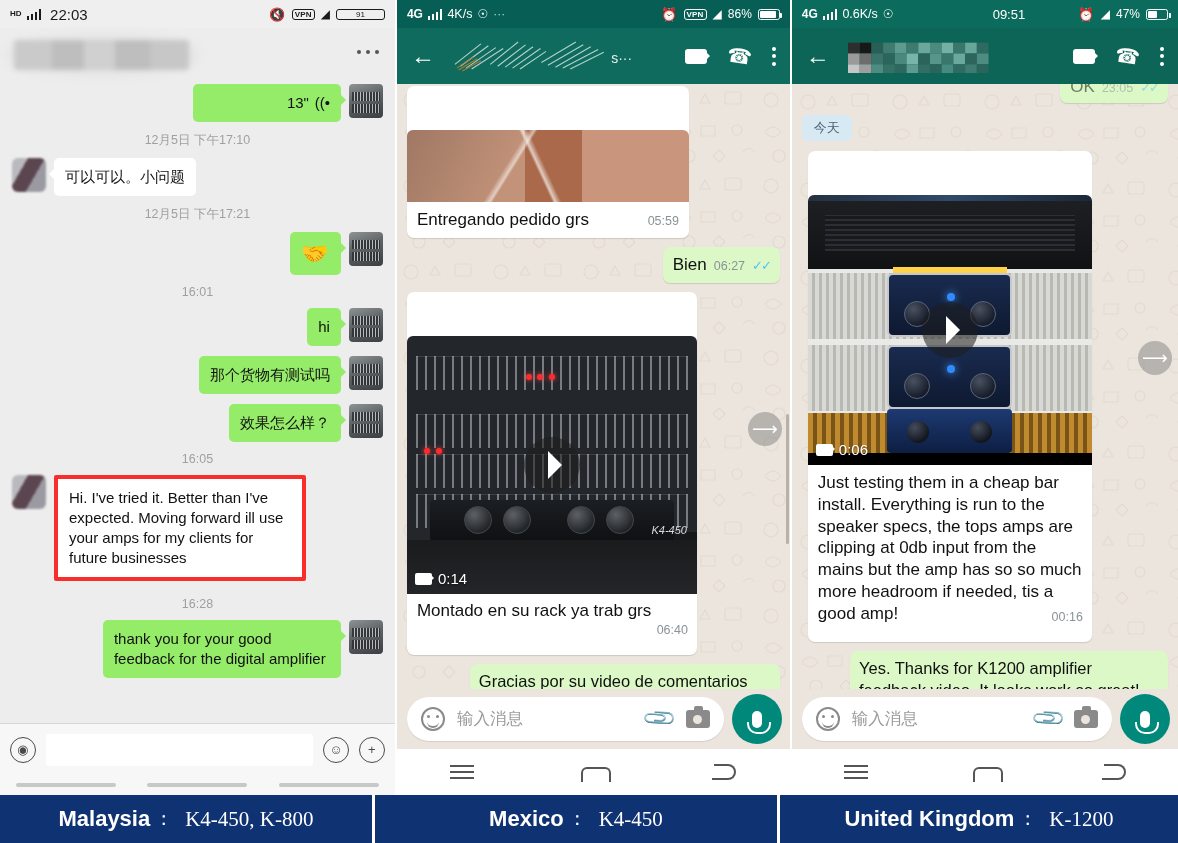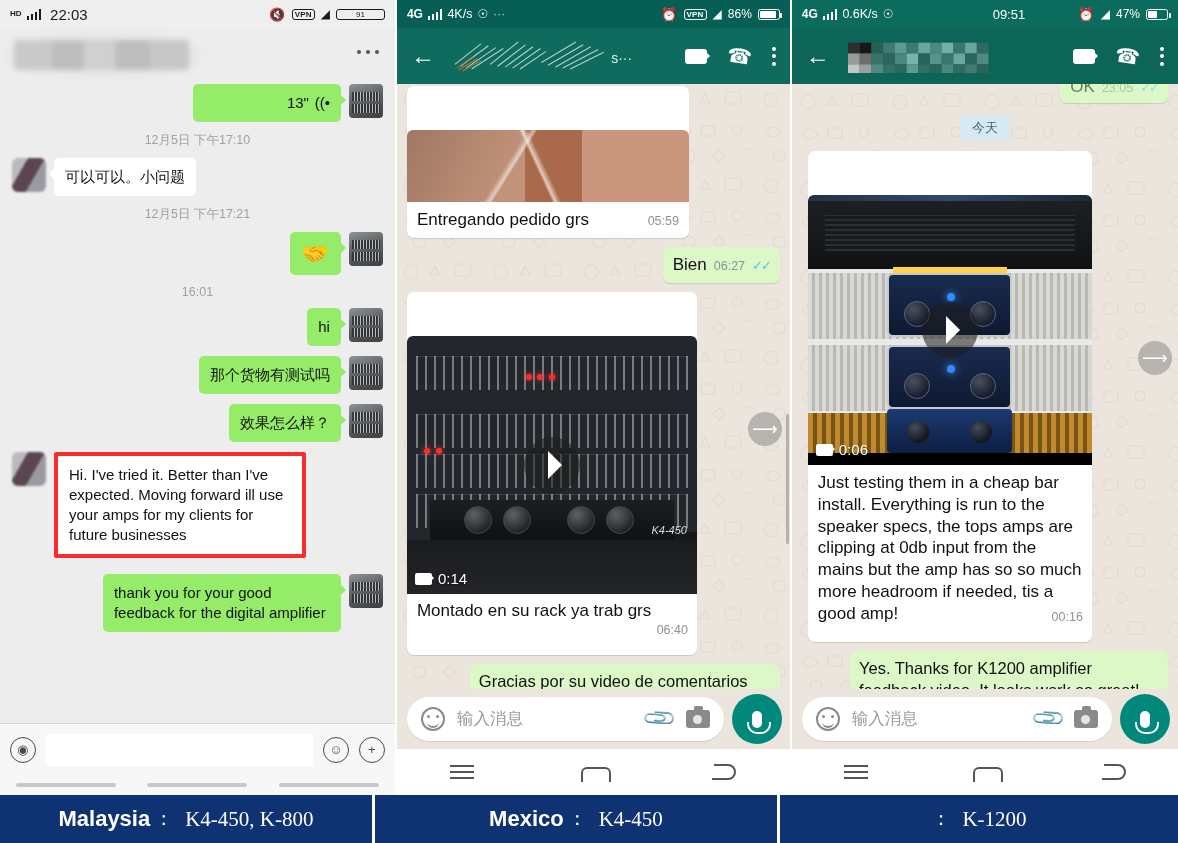--- a/index.html
+++ b/index.html
@@ -95,21 +95,21 @@
   .ico-video { width: 22px; height: 15px; background: #fff; border-radius: 3px; position: relative; }
   .ico-video::after { content:""; position:absolute; right:-8px; top:2px; border:5.5px solid transparent; border-left-color:#fff; }
   .ico-phone { font-size: 20px; transform: rotate(8deg); }
   .ico-kebab { display:flex; flex-direction:column; gap:3.5px; }
   .ico-kebab b { width: 4px; height: 4px; border-radius: 50%; background: #fff; display:block; }
 
   .wa-body { flex: 1; position: relative; overflow: hidden; background: #ece5dd; }
   .wa-pattern { position: absolute; inset: 0; opacity: .5; }
   .wa-scroll { position: absolute; inset: 0; padding: 8px 10px 4px; overflow: hidden; }
 
-  .wa-daypill { text-align: center; margin: 12px 0 10px; }
+  .wa-daypill { text-align: left; margin: 12px 0 10px; }
   .wa-daypill span { background: #d7eaf3; color: #4a6572; font-size: 13px; padding: 4px 12px; border-radius: 6px; display:inline-block; }
 
   .wrow { display: flex; margin-bottom: 9px; position: relative; }
   .wrow.out { justify-content: flex-end; }
   .wbub { max-width: 300px; border-radius: 7px; box-shadow: 0 1px 1px rgba(0,0,0,.13); position: relative; }
   .wbub.in  { background: #fff; }
   .wbub.out { background: #dcf8c6; }
   .wbub .txt { padding: 7px 9px 6px; font-size: 16.5px; line-height: 1.3; color: #111; }
   .meta { display: flex; align-items: center; justify-content: flex-end; gap: 4px; padding: 0 9px 18px; font-size: 12.5px; color: #8b9398; }
   .ticks { color: #4fc3f7; font-size: 13px; letter-spacing: -2px; }
@@ -291,28 +291,30 @@
         </div>
         <div class="row out">
           <div class="bub out">那个货物有测试吗</div>
           <div class="av rack"></div>
         </div>
         <div class="row out">
           <div class="bub out">效果怎么样？</div>
           <div class="av rack"></div>
         </div>
 
+        <div class="wx-time">16:05</div>
 
         <div class="hl-outer">
           <div class="av blurred"></div>
           <div class="hl-box">
             <div class="bub in">Hi. I've tried it. Better than I've expected. Moving forward ill use your amps for my clients for future businesses</div>
           </div>
         </div>
 
+        <div class="wx-time">16:28</div>
 
         <div class="row out">
           <div class="bub out">thank you for your good feedback for the digital amplifier</div>
           <div class="av rack"></div>
         </div>
 
       </div>
     </div>
 
     <div class="wx-input">
@@ -706,16 +708,17 @@
     <span class="country">Malaysia</span>
       <span class="colon">：</span>
     <span class="model">K4-450, K-800</span>
   </div>
   <div class="banner b2">
     <span class="country">Mexico</span>
       <span class="colon">：</span>
     <span class="model">K4-450</span>
   </div>
   <div class="banner b3">
+    <span class="country">United Kingdom</span>
       <span class="colon">：</span>
     <span class="model">K-1200</span>
   </div>
 </div>
 
 </body></html>

